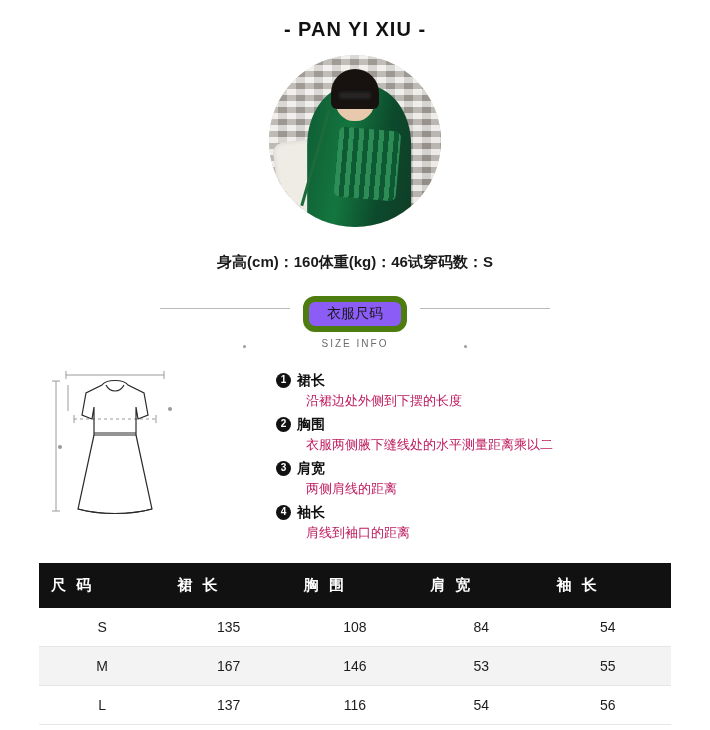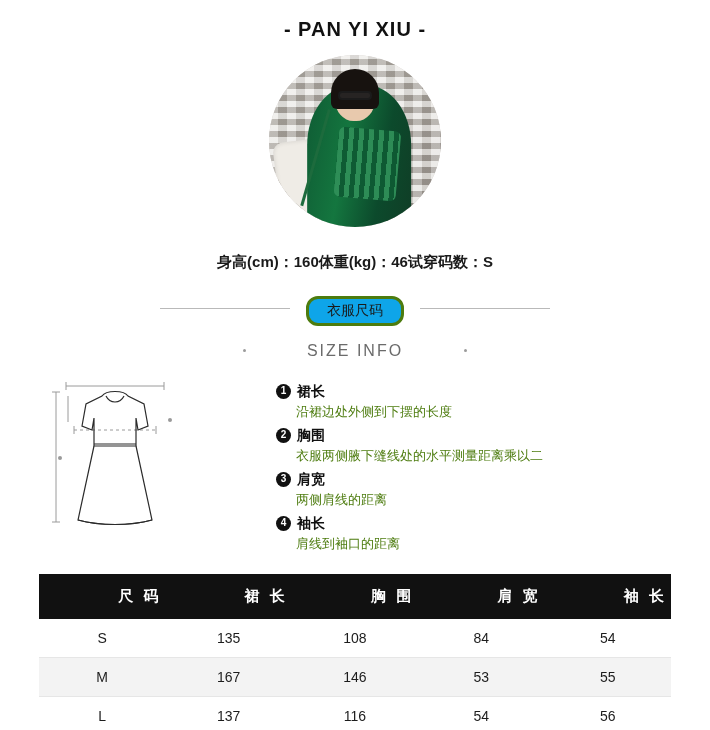--- a/index.html
+++ b/index.html
@@ -130,31 +130,31 @@
     position: absolute;
     top: 12px;
     height: 1px;
     background: #b9b9b9;
     width: 130px;
   }
   .size-header .rule.left { left: 160px; }
   .size-header .rule.right { right: 160px; }
   .size-badge {
     display: inline-block;
-    border: 3px solid #4d7c0f;
+    border: 6px solid #4d7c0f;
     border-radius: 12px;
     padding: 3px 18px;
     font-size: 14px;
-    background: #0ea5e9;
+    background: #8b5cf6;
     position: relative;
     z-index: 2;
   }
   .size-sub {
-    margin-top: 16px;
-    font-size: 16px;
+    margin-top: 6px;
+    font-size: 10px;
     letter-spacing: 2px;
     color: #6b6b6b;
     position: relative;
   }
   .dot {
     position: absolute;
     width: 3px; height: 3px;
     background: #9b9b9b;
     border-radius: 50%;
     top: 7px;
@@ -187,40 +187,40 @@
     width: 15px; height: 15px;
     border-radius: 50%;
     background: #111;
     color: #fff;
     font-size: 10px;
     font-weight: bold;
     line-height: 1;
   }
   .legend-desc {
     font-size: 13px;
-    color: #4d7c0f;
-    margin-left: 20px;
+    color: #be185d;
+    margin-left: 30px;
     line-height: 20px;
   }
 
   
   table.size-table {
     width: 632px;
     margin: 18px auto 0;
     border-collapse: collapse;
     table-layout: fixed;
   }
   table.size-table th {
     background: #111;
     color: #fff;
     font-size: 15px;
     font-weight: bold;
     letter-spacing: 3px;
-    padding: 13px 4px;
-    text-align: right;
+    padding: 13px 12px;
+    text-align: left;
   }
   table.size-table td {
     text-align: center;
     font-size: 14px;
     padding: 11px 0;
     color: #1c1c1c;
     border-bottom: 1px solid #e6e6e6;
   }
   table.size-table tr.alt td { background: #f3f3f3; }
 </style>

